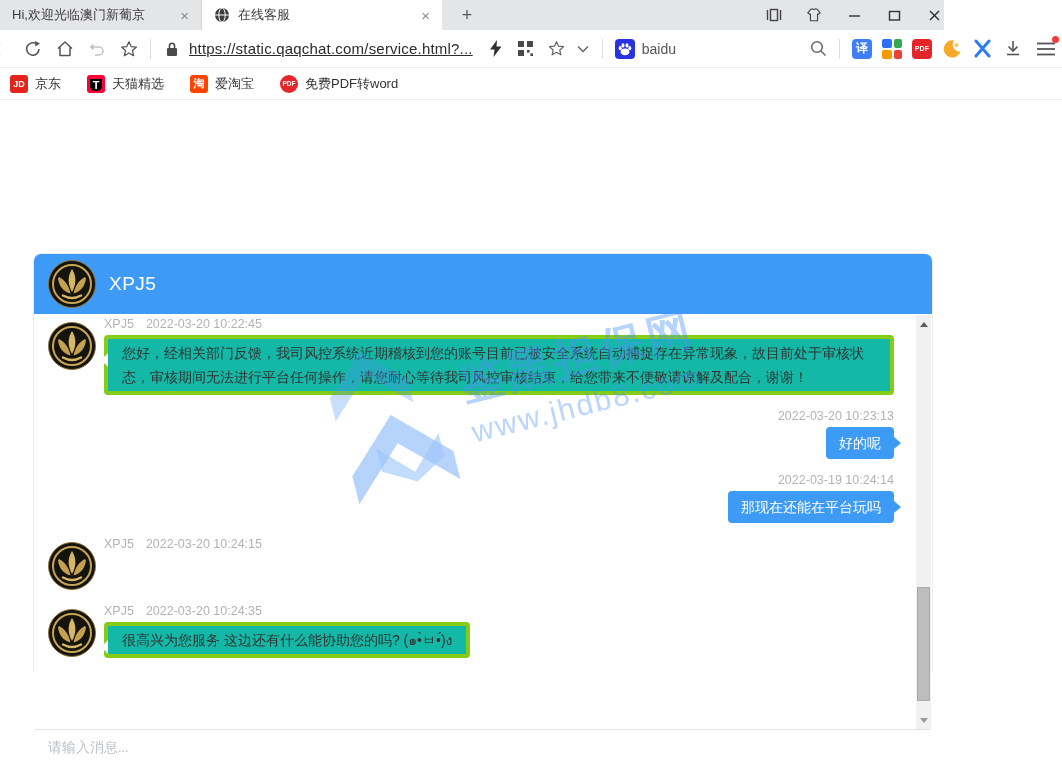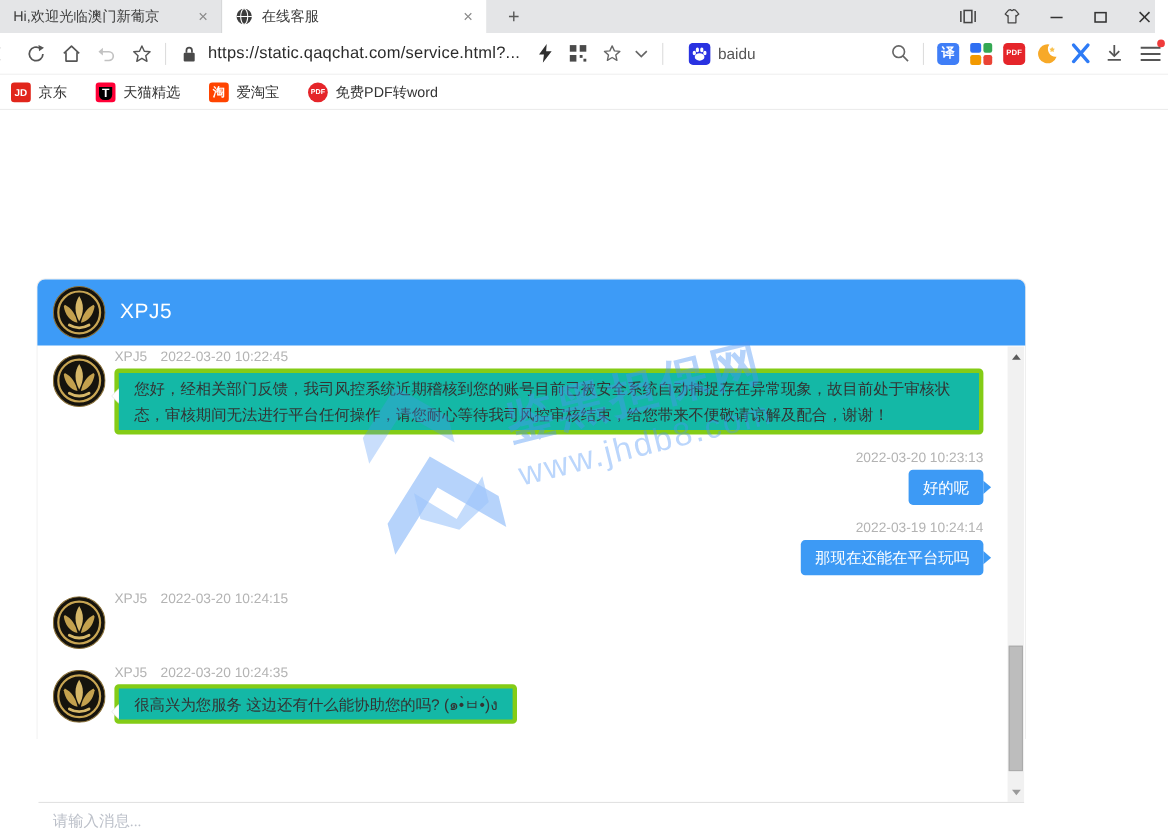--- a/index.html
+++ b/index.html
@@ -1,21 +1,21 @@
 <!DOCTYPE html>
 <html style="--header-blue: #3D9BF7; --bubble-blue: #3D9AF5; --watermark-blue: #4D94F5; --jd-red: #E1251B; --tmall-red: #FF0036; --taobao-red: #FF4400; --pdf-red: #E5252A; --translate-blue: #3F7EF7; --baidu-blue: #2932E1; --moon-orange: #F7A928; --x-blue: #2E7BF6; --dot-red: #F03B3B;"><head>
 <meta charset="utf-8">
 <style>
   * { margin:0; padding:0; box-sizing:border-box; }
   html,body { width:1062px; height:764px; overflow:hidden; background:#fff;
     font-family:"Liberation Sans","DejaVu Sans",sans-serif; }
   .browser { position:relative; width:1062px; height:764px; background:#fff; overflow:hidden; }
 
   
-  .tabbar { position:absolute; left:0; top:0; width:1050px; height:30px; background:#e4e5e7; display:flex; align-items:stretch; }
+  .tabbar { position:absolute; left:0; top:0; width:944px; height:30px; background:#e4e5e7; display:flex; align-items:stretch; }
   .tab { display:flex; align-items:center; padding:0 8px 0 12px; font-size:13px; color:#3c3c3c; position:relative; }
   .tab.inactive { width:202px; border-right:1px solid #d5d6d8; }
   .tab.active { width:240px; background:#fff; }
   .tab .title { flex:1; white-space:nowrap; overflow:hidden; text-overflow:ellipsis; margin-right:6px; }
   .tab .close { font-size:15px; color:#8a8a8a; padding:0 4px; cursor:default; }
   .tab .favicon { width:16px; height:16px; margin-right:8px; flex:0 0 16px; }
   .newtab { width:34px; display:flex; align-items:center; justify-content:center; font-size:18px; color:#5a5a5a; margin-left:8px; }
   .winctrls { position:absolute; right:0; top:0; height:30px; display:flex; align-items:center; gap:24px; padding-right:2px; }
   .winctrls .wicon { width:16px; height:16px; display:flex; align-items:center; justify-content:center; }
 
@@ -170,21 +170,21 @@
         </svg>
     </span>
     <span class="vdiv" style="margin-left:12px;"></span>
 
     <span class="nicon" style="margin-left:12px;">
       <svg width="14" height="16" viewBox="0 0 14 16">
           <rect x="2" y="7" width="10" height="8" rx="1" fill="#4a4a4a"></rect>
           <path d="M4.5 7 V4.8 A2.5 2.5 0 0 1 9.5 4.8 V7" fill="none" stroke="#4a4a4a" stroke-width="1.6"></path>
         </svg>
     </span>
-    <span class="urltext" style="margin-left:8px;">https://static.qaqchat.com/service.html?...</span>
+    <span class="urltext" style="margin-left:8px;text-decoration:underline;">https://static.qaqchat.com/service.html?...</span>
 
     <span class="nicon" style="margin-left:14px;">
       <svg width="12" height="17" viewBox="0 0 12 17">
           <polygon points="7,0 0,9.5 4.5,9.5 3.5,17 11.5,6.5 6.5,6.5" fill="#2f2f2f"></polygon>
         </svg>
     </span>
     <span class="nicon" style="margin-left:12px;">
       <svg width="17" height="17" viewBox="0 0 17 17">
           <rect x="1" y="1" width="6" height="6" fill="#4a4a4a"></rect>
           <rect x="10" y="1" width="6" height="6" fill="#4a4a4a"></rect>
@@ -198,21 +198,21 @@
           <path d="M9 1.8 L11.2 6.6 L16.4 7.1 L12.5 10.6 L13.6 15.7 L9 13 L4.4 15.7 L5.5 10.6 L1.6 7.1 L6.8 6.6 Z" fill="none" stroke="#666" stroke-width="1.3" stroke-linejoin="round"></path>
         </svg>
     </span>
     <span class="nicon" style="margin-left:8px;">
       <svg width="12" height="8" viewBox="0 0 12 8">
           <polyline points="1,1.5 6,6.5 11,1.5" fill="none" stroke="#666" stroke-width="1.5"></polyline>
         </svg>
     </span>
     <span class="vdiv" style="margin-left:10px;"></span>
 
-    <span class="baidu-chip" style="margin-left:23px;">
+    <span class="baidu-chip" style="margin-left:12px;">
       <svg width="20" height="20" viewBox="0 0 20 20">
           <rect width="20" height="20" rx="4" fill="var(--baidu-blue)"></rect>
           <ellipse cx="10" cy="12.8" rx="4.4" ry="3.4" fill="#fff"></ellipse>
           <ellipse cx="5.2" cy="9.2" rx="1.5" ry="2.1" fill="#fff"></ellipse>
           <ellipse cx="14.8" cy="9.2" rx="1.5" ry="2.1" fill="#fff"></ellipse>
           <ellipse cx="8" cy="6.4" rx="1.5" ry="2.2" fill="#fff"></ellipse>
           <ellipse cx="12" cy="6.4" rx="1.5" ry="2.2" fill="#fff"></ellipse>
         </svg>
       <span class="baidu-label">baidu</span>
     </span>

